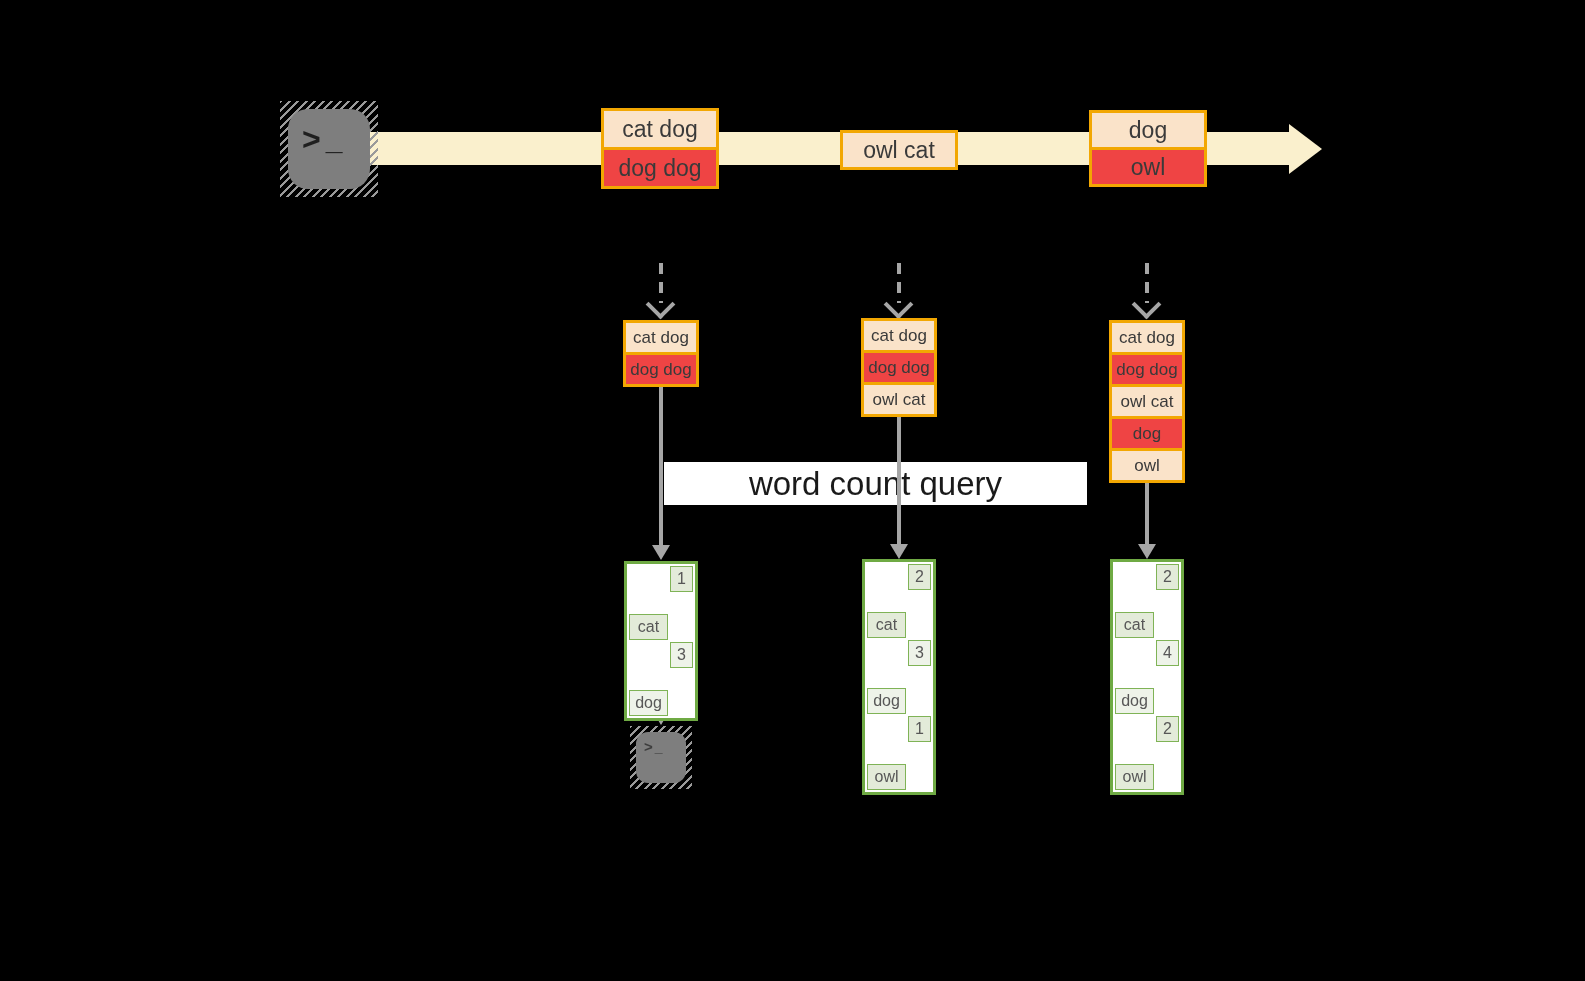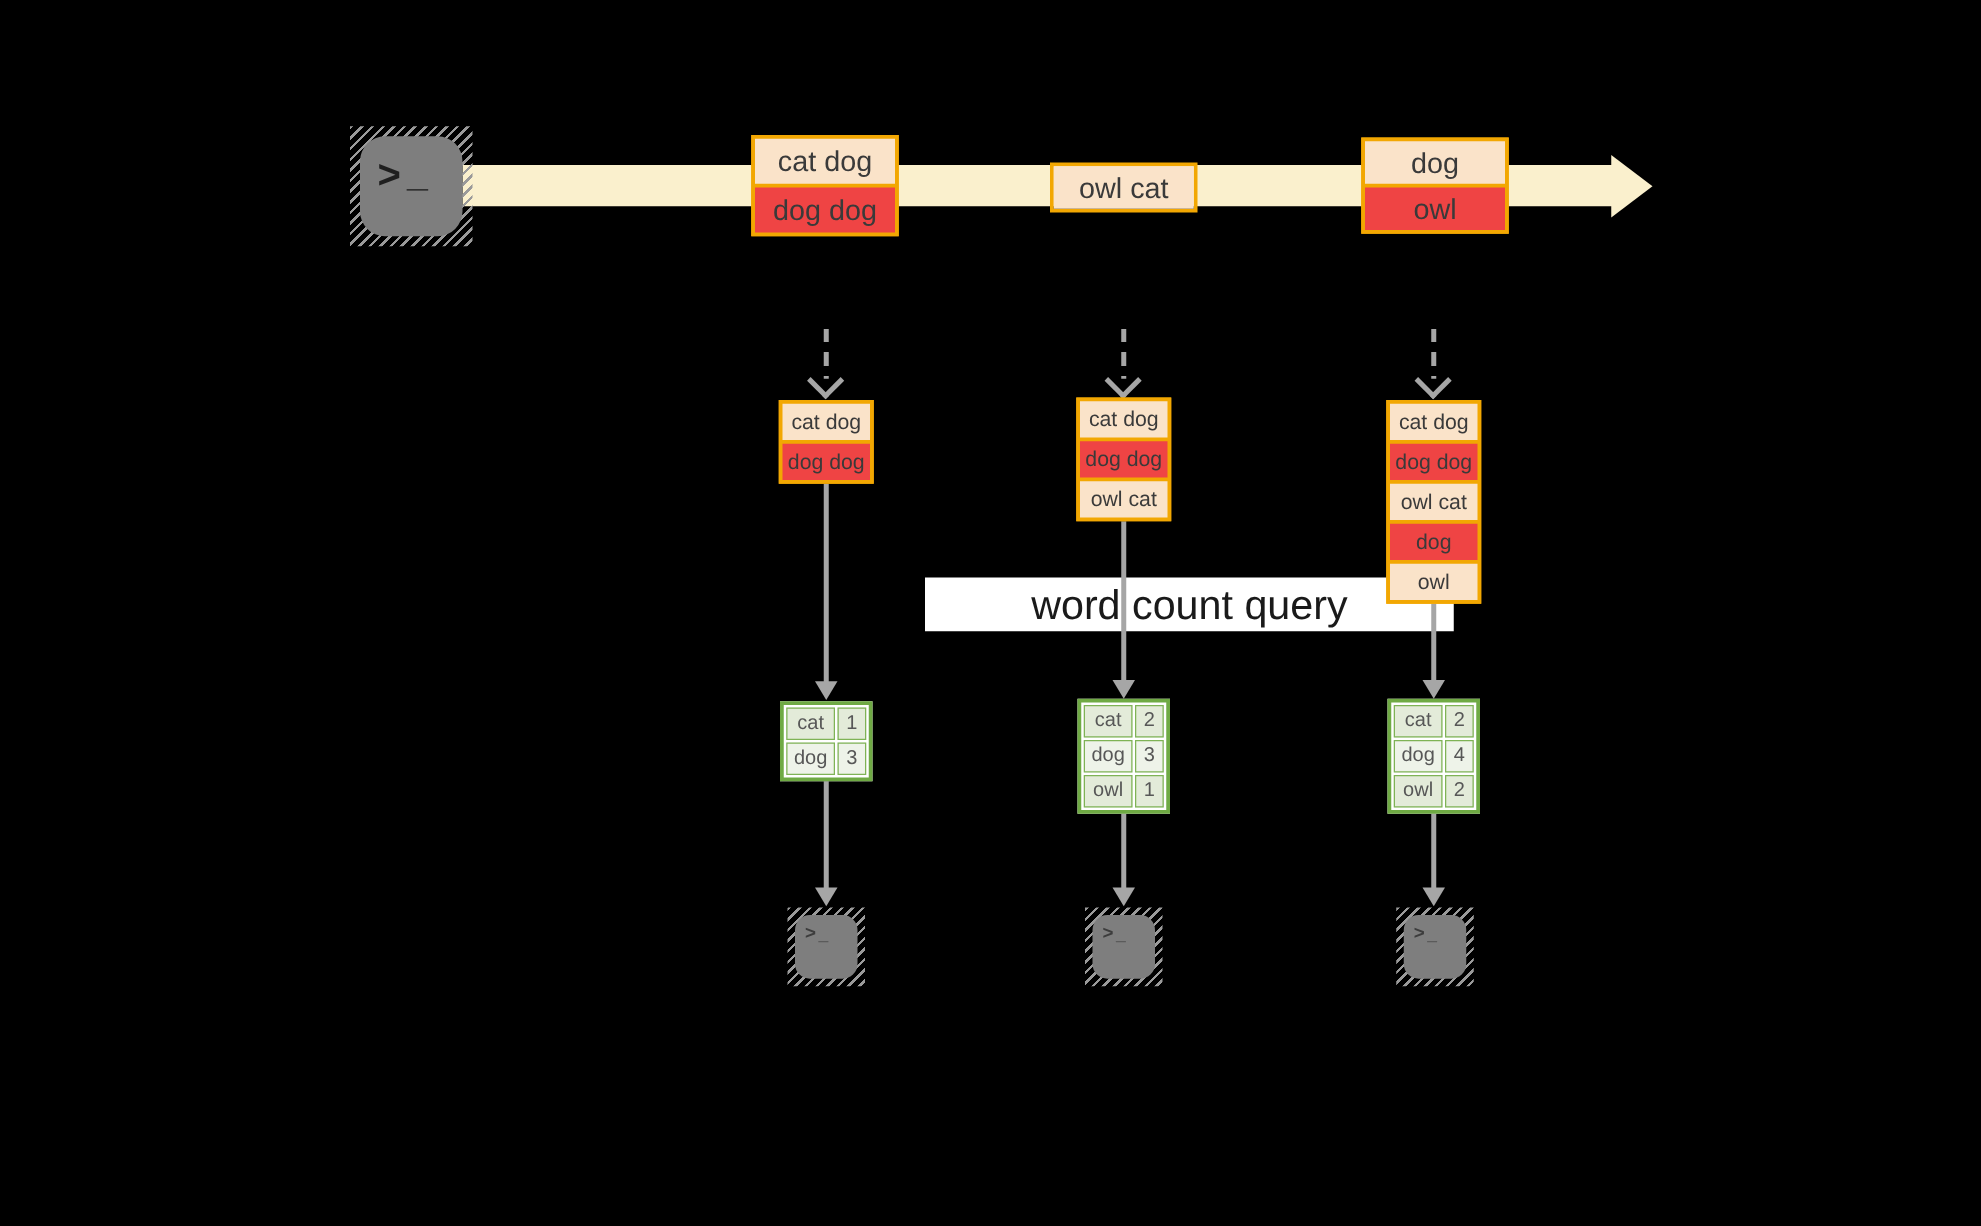--- a/index.html
+++ b/index.html
@@ -70,21 +70,21 @@
     border:3px solid #6faa44;background:#ffffff;padding:2px;
     display:flex;flex-direction:column;gap:2px;z-index:3;
   }
   .grow{display:flex;gap:2px;}
   .gcell{
     box-sizing:border-box;height:26px;border:1px solid #7fb356;background:#e3ebd9;
     display:flex;align-items:center;justify-content:center;
     font-size:16px;color:#575757;
   }
   .grow.alt .gcell{background:#eef3e9;}
-  .gword{flex:1;}
+  .gword{flex:1;margin-top:48px;}
   .gcount{width:23px;}
 </style>
 </head>
 <body>
 
 <div class="stream-band" style="left:370px;top:132px;width:920px;height:33px"></div>
 <div class="stream-head" style="left:1289px;top:124px"></div>
 
 <div class="hatch term-lg" style="left:280px;top:101px;width:98px;height:96px">
   <div class="term-body">
@@ -126,21 +126,21 @@
   <div class="ocell sm peach">owl cat</div>
 </div>
 <div class="obox" style="left:1109px;top:320px;width:76px">
   <div class="ocell sm peach">cat dog</div>
   <div class="ocell sm">dog dog</div>
   <div class="ocell sm peach">owl cat</div>
   <div class="ocell sm">dog</div>
   <div class="ocell sm peach">owl</div>
 </div>
 
-<div class="query-band" style="left:740px;top:462px;width:423px;height:43px">
+<div class="query-band" style="left:664px;top:462px;width:423px;height:43px">
   <span>word count query</span>
 </div>
 
 <div class="sline" style="left:659px;top:387px;height:159px"></div>
 <div class="thead" style="left:652px;top:545px"></div>
 
 <div class="sline" style="left:897px;top:417px;height:128px"></div>
 <div class="thead" style="left:890px;top:544px"></div>
 
 <div class="sline" style="left:1145px;top:483px;height:62px"></div>

